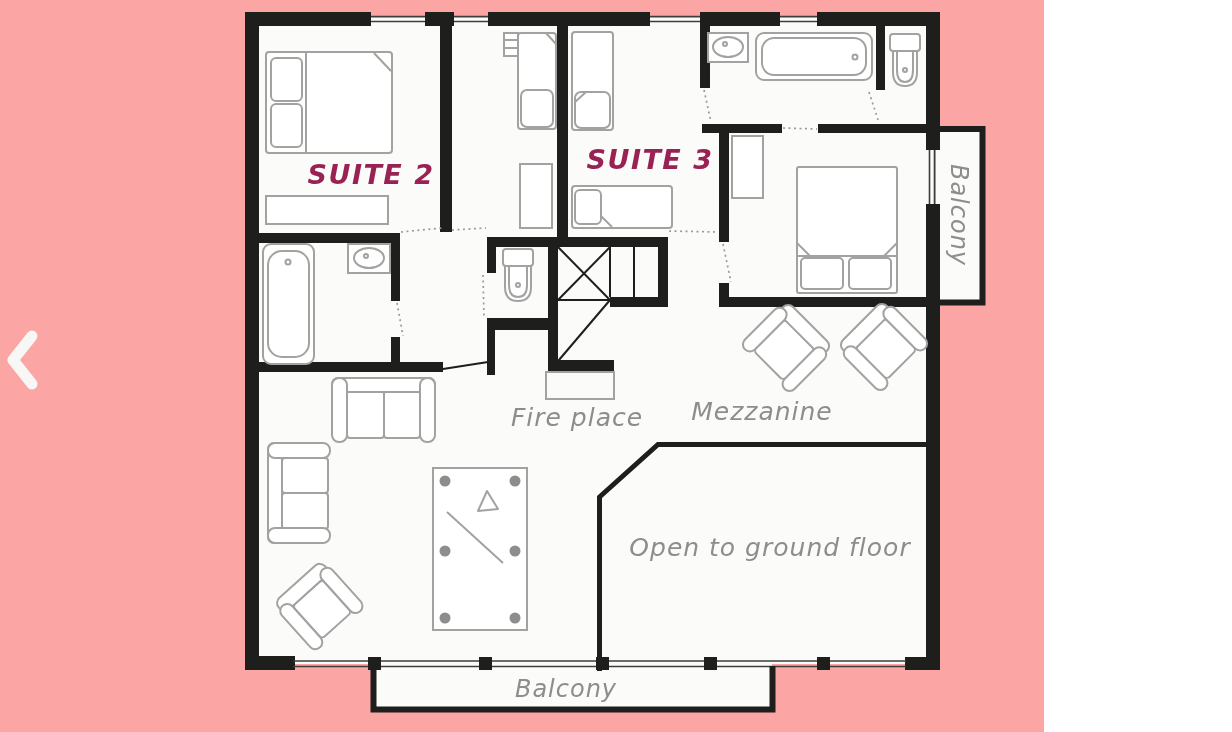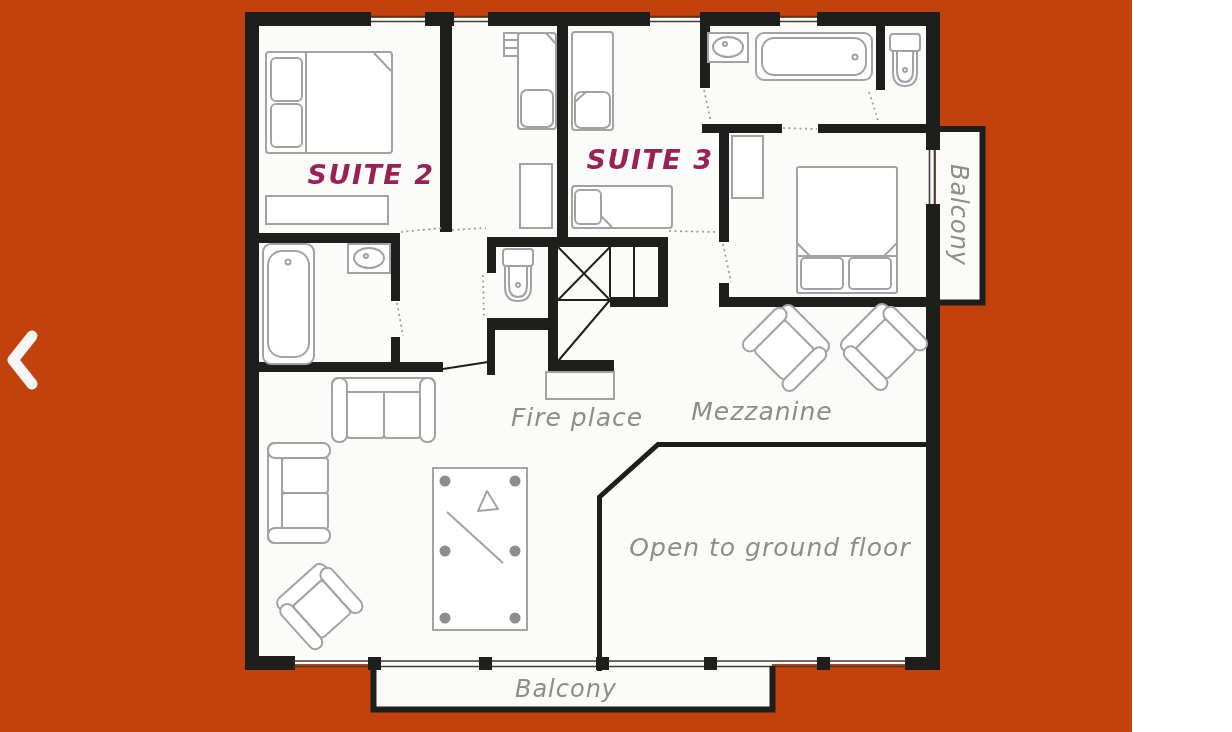--- a/index.html
+++ b/index.html
@@ -6,21 +6,21 @@
     --wall:#1e1e1c;
     --floor:#fbfbf9;
     --furniture-outline:#a2a2a0;
     --pocket:#8d8d8b;
     --suite-label:#9a2153;
     --gray-label:#8d8d8b;
     --dots:#9b9b99;
     --chevron:#f7f7f5;
   }
   html,body{margin:0;padding:0;background:#ffffff;}
-  .stage{position:relative;width:1132px;height:732px;background:#c2410c;overflow:hidden;
+  .stage{position:relative;width:1044px;height:732px;background:#fca5a5;overflow:hidden;
          font-family:"DejaVu Sans", sans-serif;}
   svg{position:absolute;left:0;top:0;}
   .wall{fill:var(--wall);stroke:none;}
   .voidline{stroke:var(--wall);stroke-width:5;fill:none;}
   .balcline{stroke:var(--wall);stroke-width:6;fill:none;}
   .win{stroke:#3d3d3b;stroke-width:1.6;fill:none;}
   .furn{fill:#ffffff;stroke:var(--furniture-outline);stroke-width:2;}
   .furnl{fill:none;stroke:var(--furniture-outline);stroke-width:2;}
   .thin{stroke:var(--wall);stroke-width:2;fill:none;}
   .dots{stroke:var(--dots);stroke-width:1.7;stroke-dasharray:2 3.5;fill:none;}

